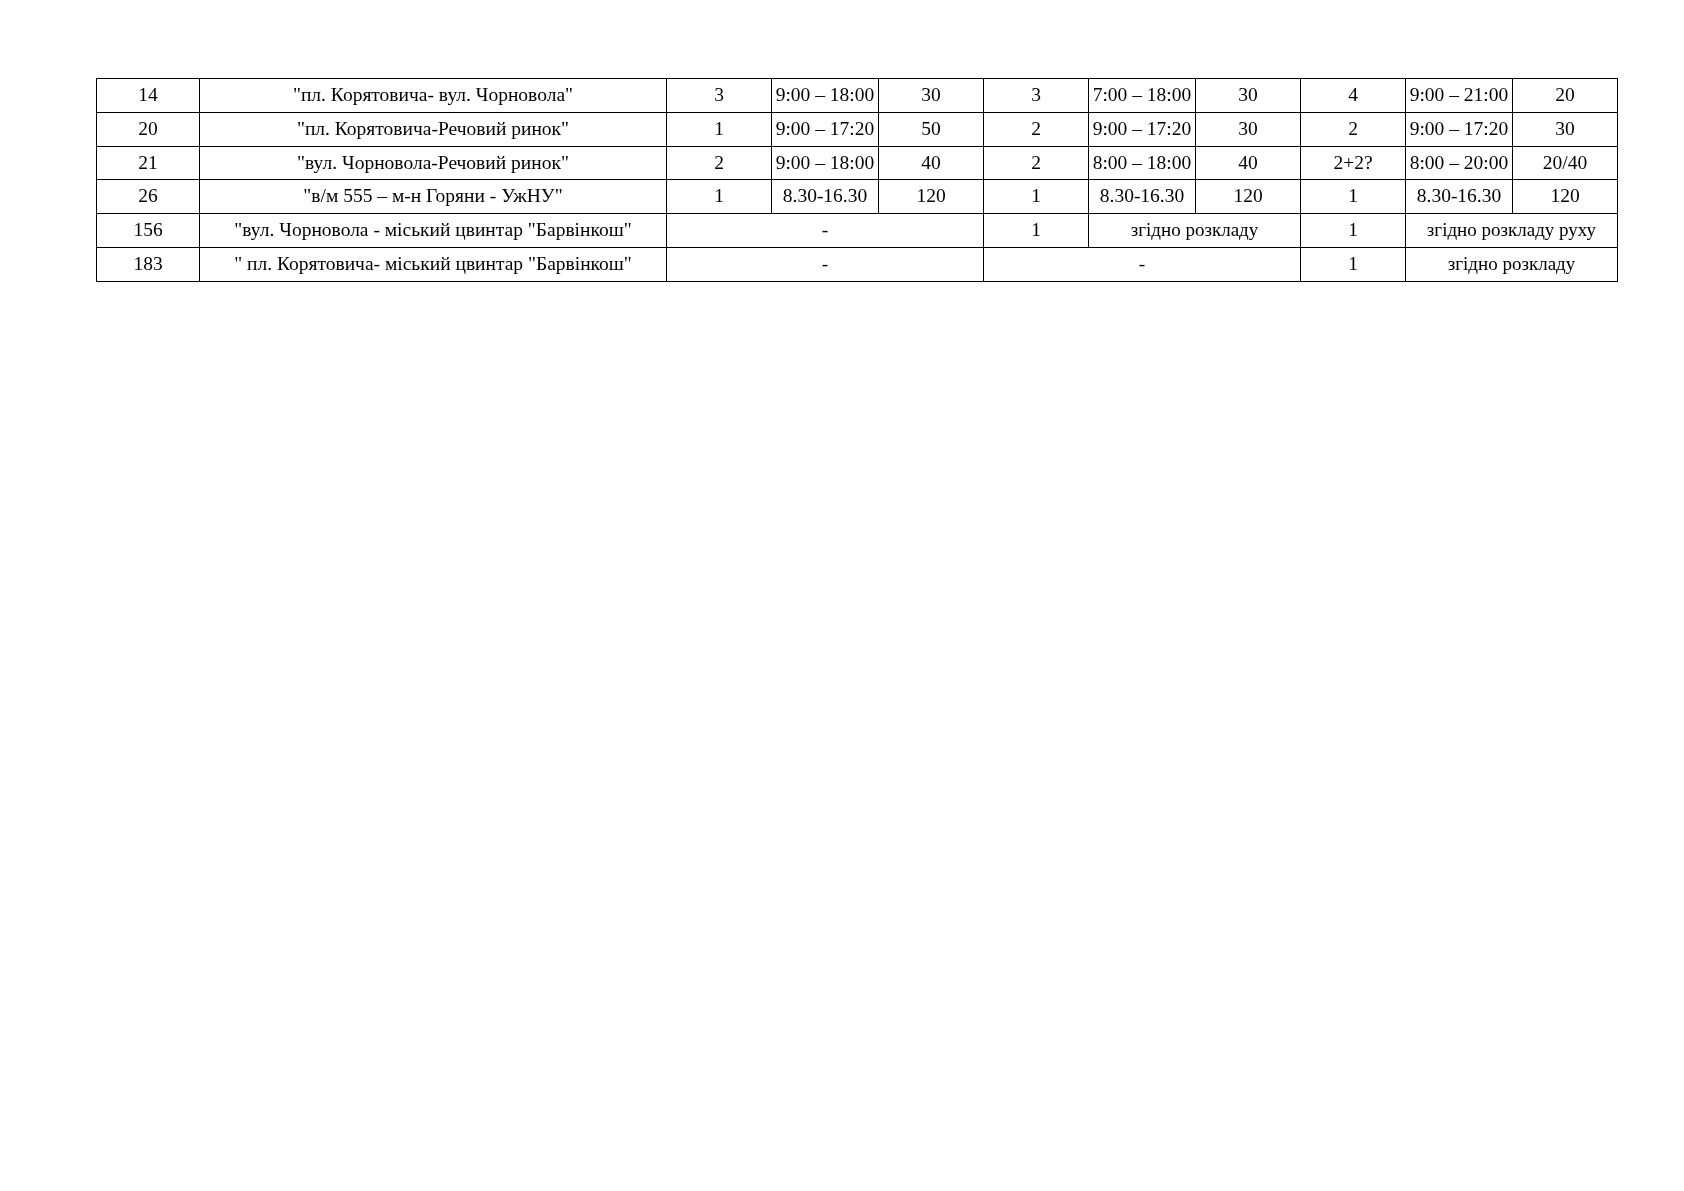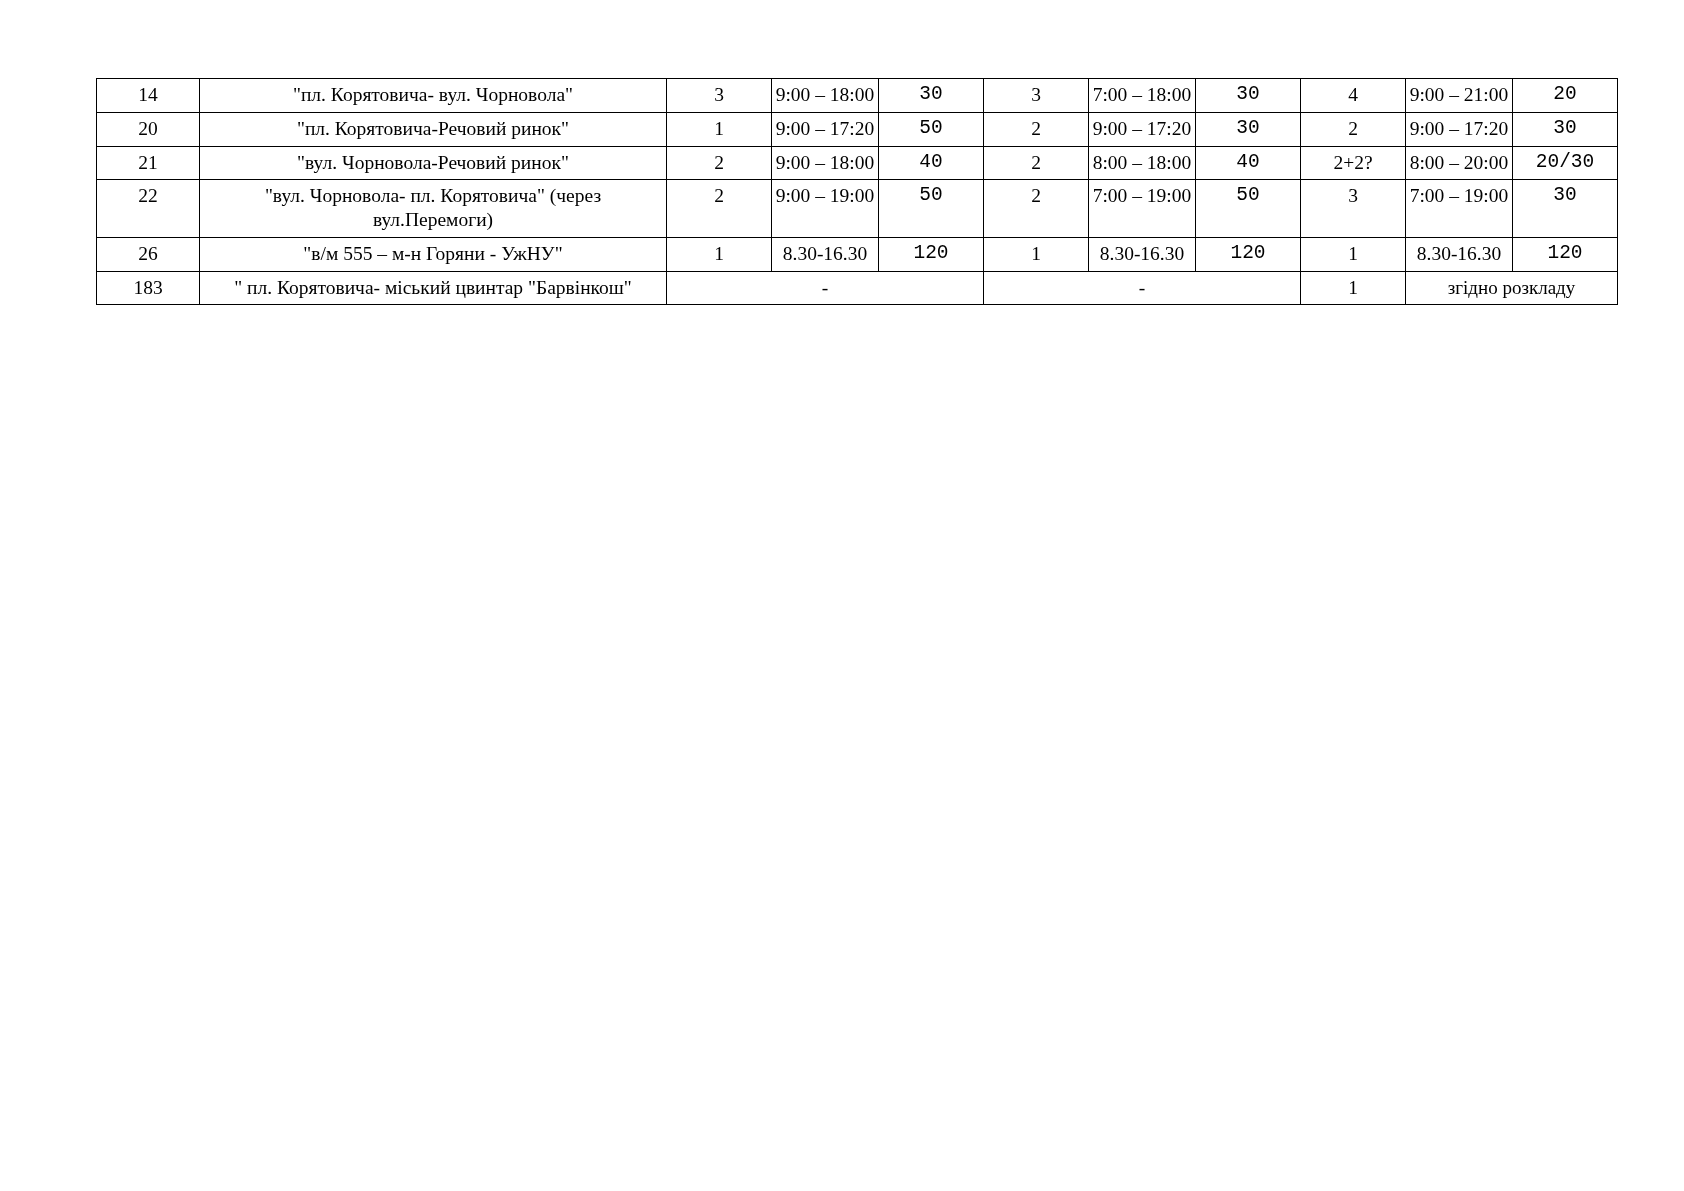--- a/index.html
+++ b/index.html
@@ -48,21 +48,20 @@
     padding-right: 6px;
   }
   td.num {
     width: 98px;
   }
   td.time {
     width: 100px;
   }
   td.interval {
     width: 98px;
-    font-family: Liberation Mono, monospace;
   }
   td.wide-dash {
     text-align: center;
   }
   td.note {
     font-size: 19px;
   }
 </style>
 </head>
 <body>
@@ -105,53 +104,49 @@
           <td class="route-no">21</td>
           <td class="route-name">"вул. Чорновола-Речовий ринок"</td>
           <td class="num">2</td>
           <td class="time">9:00 – 18:00</td>
           <td class="interval">40</td>
           <td class="num">2</td>
           <td class="time">8:00 – 18:00</td>
           <td class="interval">40</td>
           <td class="num">2+2?</td>
           <td class="time">8:00 – 20:00</td>
-          <td class="interval">20/30</td>
+          <td class="interval">20/40</td>
         </tr>
 
-        <tr>
-          <td class="route-no">22</td>
-          <td class="route-name">"вул. Чорновола- пл. Корятовича" (через вул.Перемоги)</td>
-          <td class="num">2</td>
-          <td class="time">9:00 – 19:00</td>
-          <td class="interval">50</td>
-          <td class="num">2</td>
-          <td class="time">7:00 – 19:00</td>
-          <td class="interval">50</td>
-          <td class="num">3</td>
-          <td class="time">7:00 – 19:00</td>
-          <td class="interval">30</td>
-        </tr>
 
         <tr>
           <td class="route-no">26</td>
           <td class="route-name">"в/м 555 – м-н Горяни - УжНУ"</td>
           <td class="num">1</td>
           <td class="time">8.30-16.30</td>
           <td class="interval">120</td>
           <td class="num">1</td>
           <td class="time">8.30-16.30</td>
           <td class="interval">120</td>
           <td class="num">1</td>
           <td class="time">8.30-16.30</td>
           <td class="interval">120</td>
         </tr>
 
 
 
+        <tr>
+          <td class="route-no">156</td>
+          <td class="route-name">"вул. Чорновола - міський цвинтар "Барвінкош"</td>
+          <td class="wide-dash" colspan="3">-</td>
+          <td class="num">1</td>
+          <td class="note" colspan="2">згідно розкладу</td>
+          <td class="num">1</td>
+          <td class="note" colspan="2">згідно розкладу руху</td>
+        </tr>
 
         <tr>
           <td class="route-no">183</td>
           <td class="route-name">" пл. Корятовича- міський цвинтар "Барвінкош"</td>
           <td class="wide-dash" colspan="3">-</td>
           <td class="wide-dash" colspan="3">-</td>
           <td class="num">1</td>
           <td class="note" colspan="2">згідно розкладу</td>
         </tr>
 

